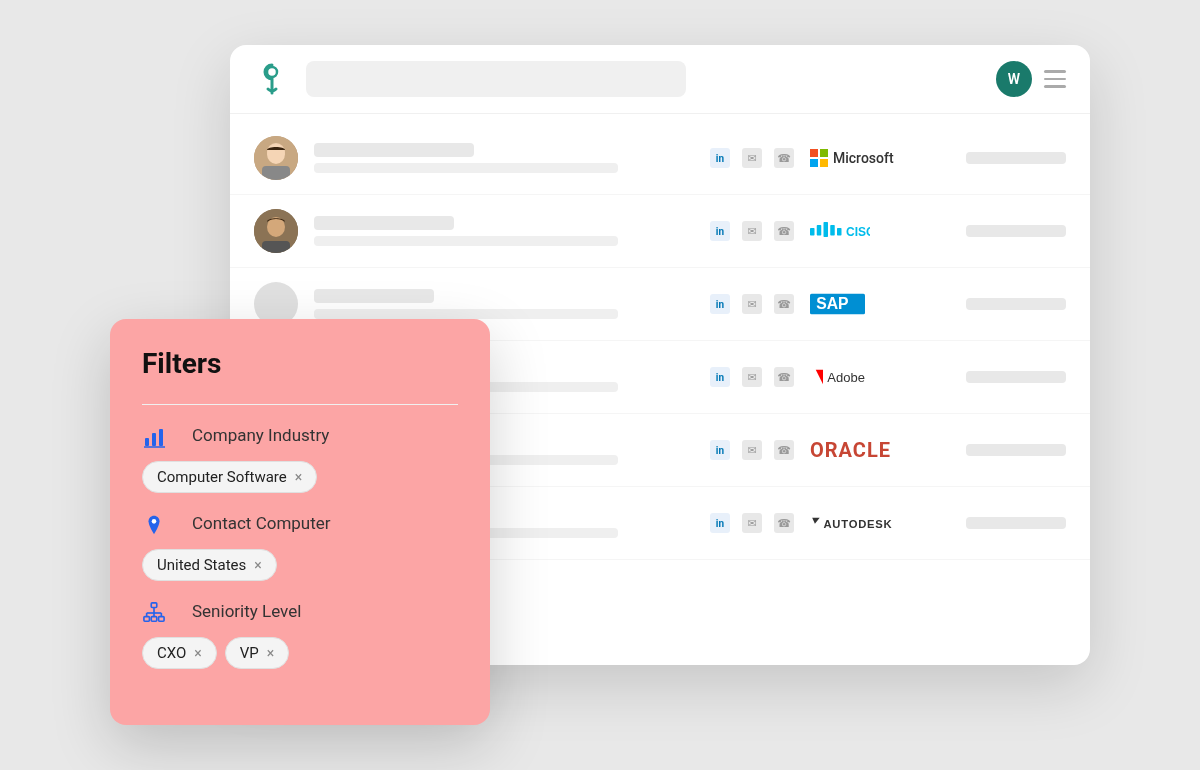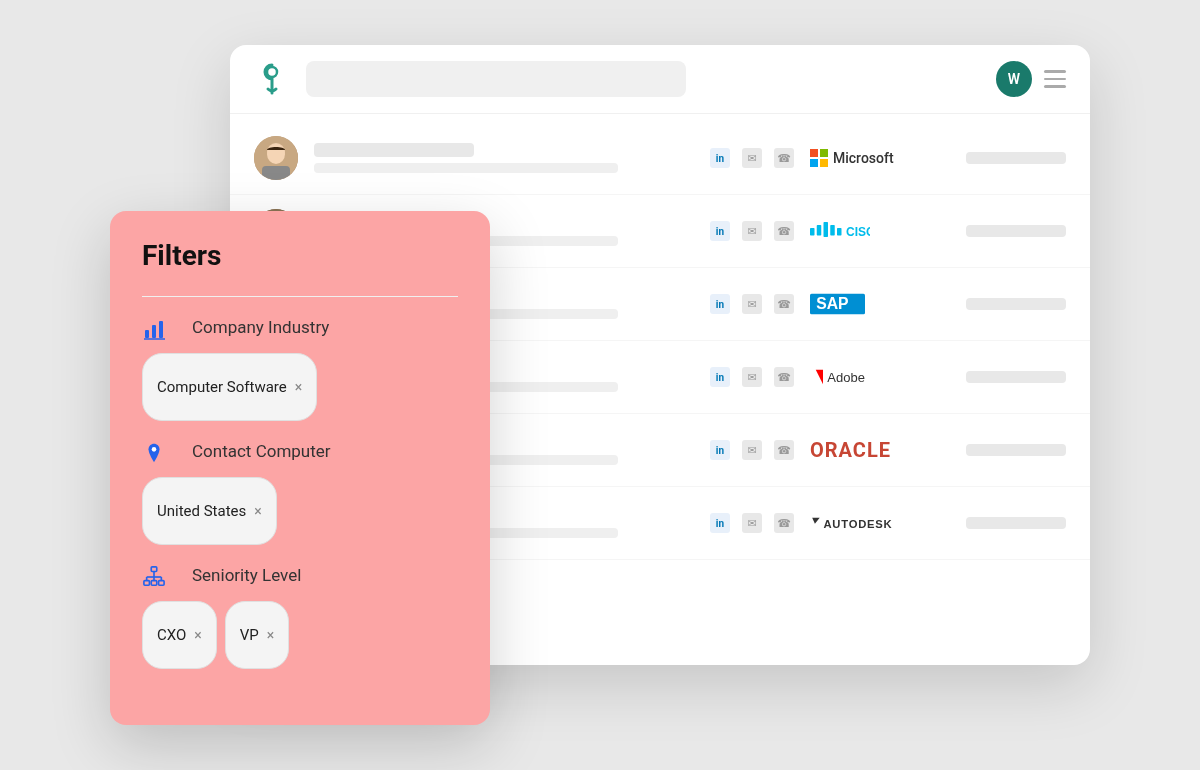--- a/index.html
+++ b/index.html
@@ -206,21 +206,21 @@
       gap: 8px;
     }
 
     .filter-tag {
       display: flex;
       align-items: center;
       gap: 8px;
       background: #f4f4f4;
       border: 1px solid #e0e0e0;
       border-radius: 20px;
-      padding: 24px 14px;
+      padding: 6px 14px;
       font-size: 15px;
       color: #222;
       cursor: pointer;
     }
 
     .filter-tag-remove {
       color: #888;
       font-size: 14px;
       cursor: pointer;
       line-height: 1;

